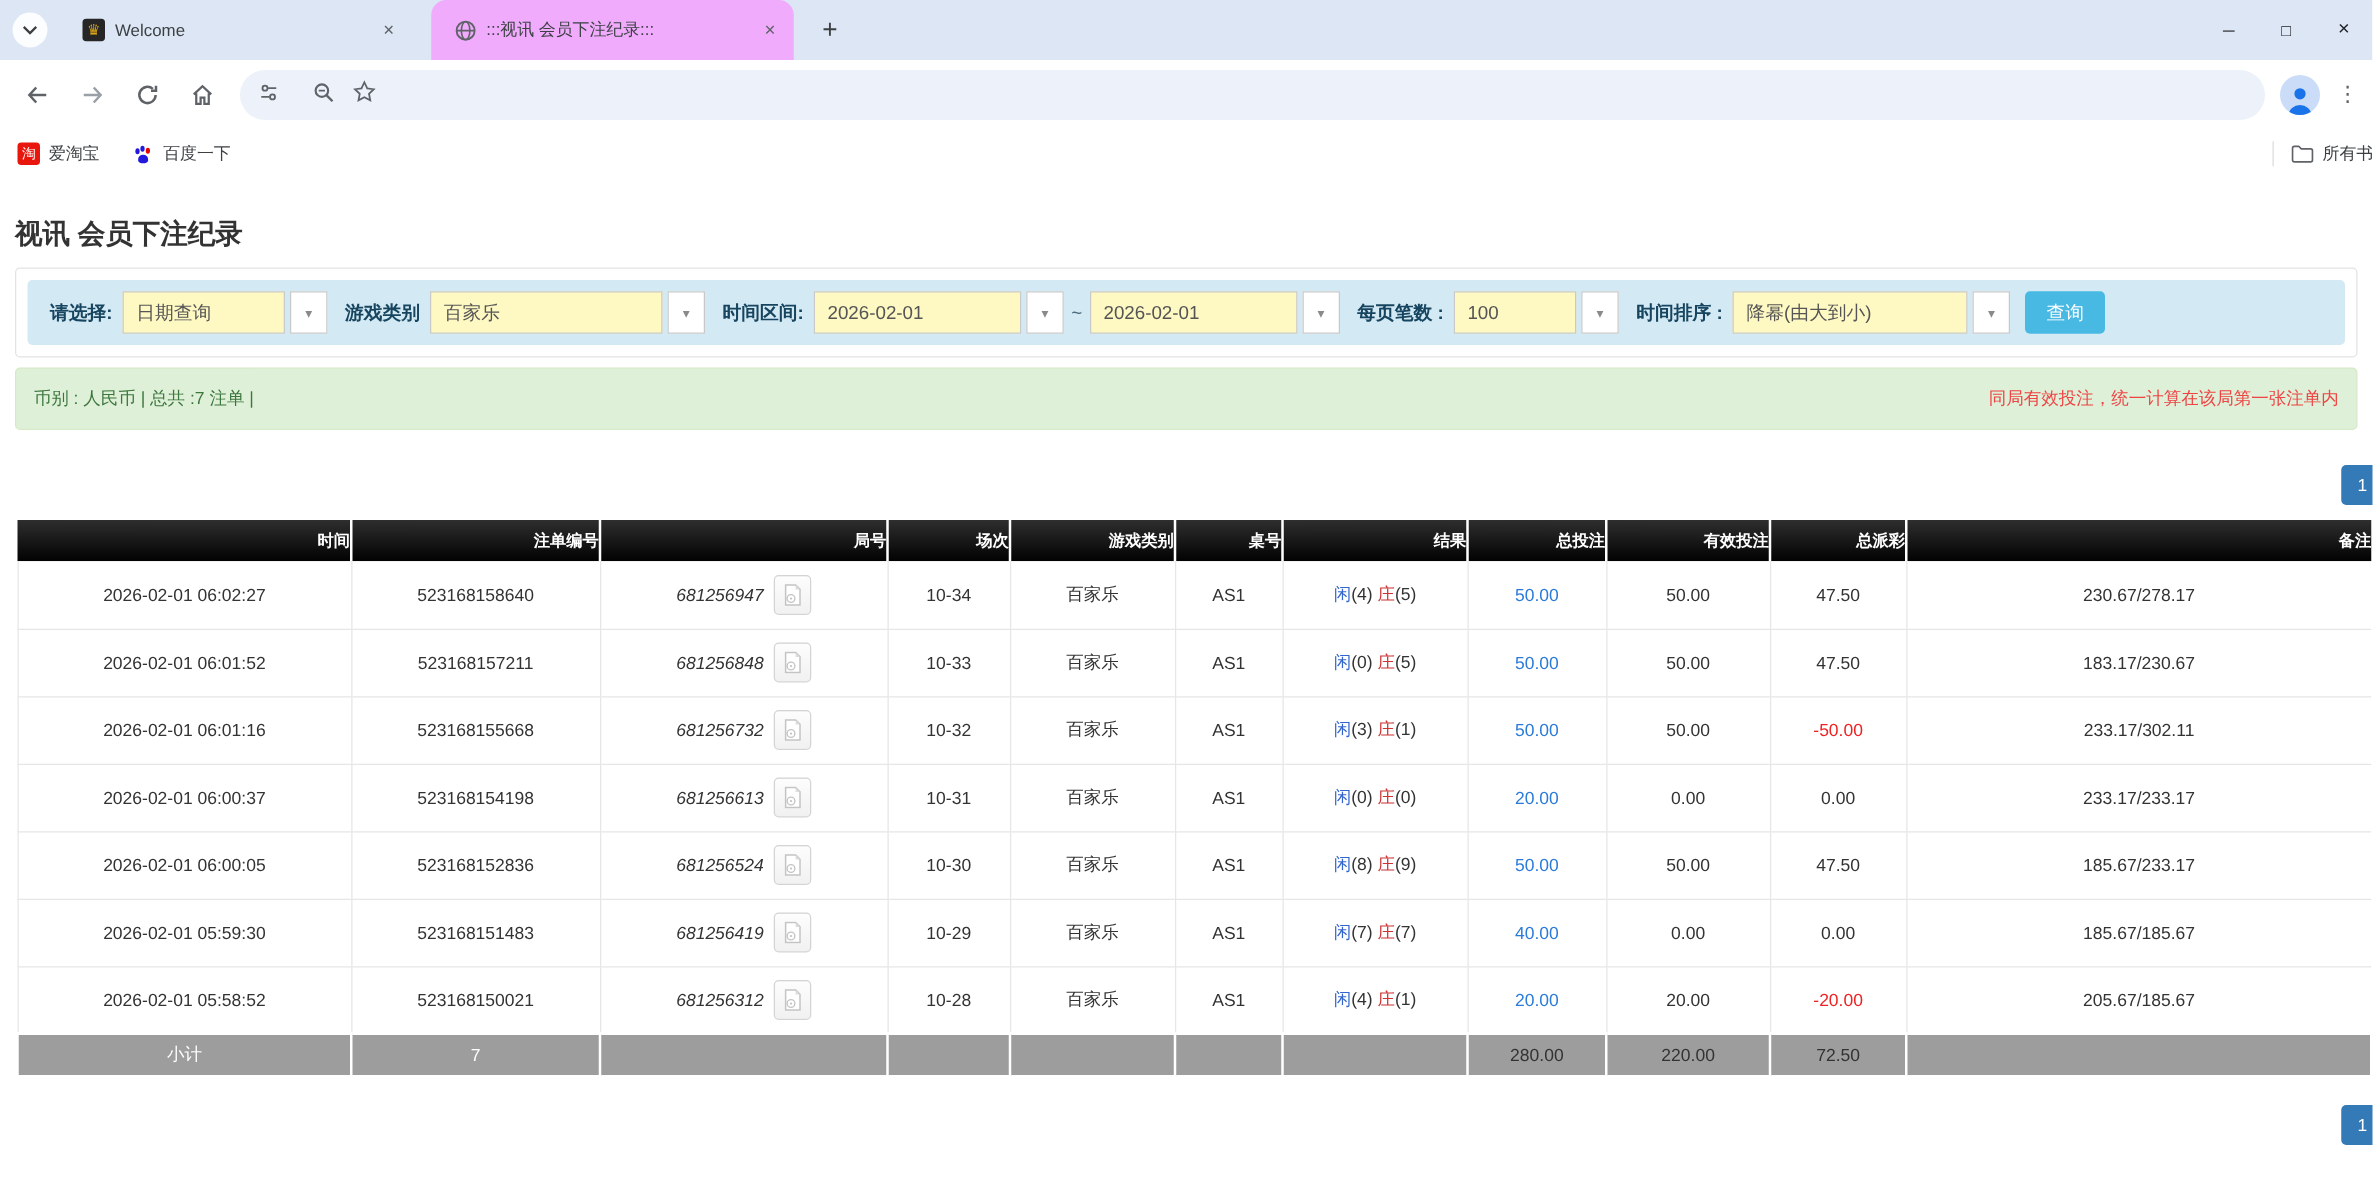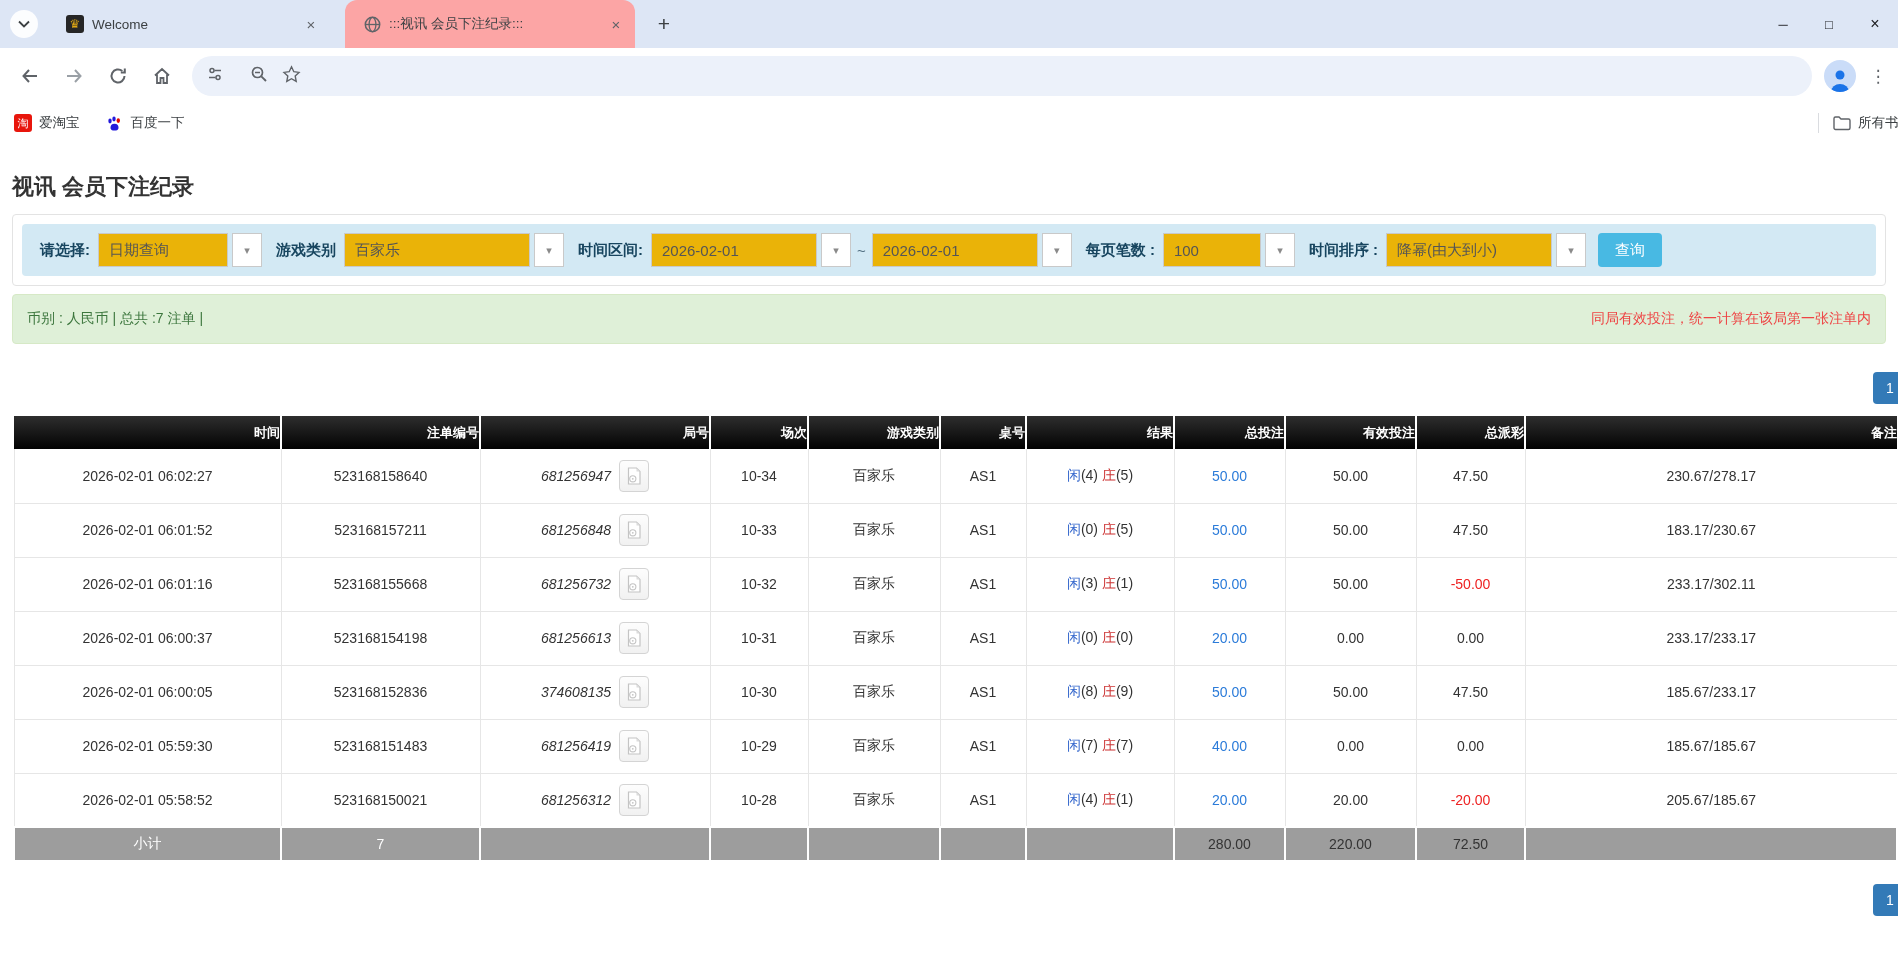--- a/index.html
+++ b/index.html
@@ -6,21 +6,21 @@
   html,body { width:1898px; height:954px; overflow:hidden; background:#fff;
     font-family:"Liberation Sans","DejaVu Sans",sans-serif; }
 
   
   .tabstrip { position:relative; height:48px; background:#dde6f5; }
   .tab-search-btn { position:absolute; left:10px; top:10px; width:28px; height:28px;
     border-radius:14px; background:rgba(255,255,255,.9); display:flex; align-items:center;
     justify-content:center; color:#3c4043; }
   .tab { position:absolute; top:0; height:48px; display:flex; align-items:center; padding:0 10px; }
   .tab.inactive { left:48px; width:282px; }
-  .tab.active { left:345px; width:290px; background:#fca5a5; border-radius:12px 12px 0 0; }
+  .tab.active { left:345px; width:290px; background:#f0abfc; border-radius:12px 12px 0 0; }
   .favicon { width:18px; height:18px; margin:0 8px 0 8px; display:flex; align-items:center;
     justify-content:center; flex:0 0 auto; }
   .favicon.welcome { background:#262626; border-radius:3px; color:#e0a815; font-size:12px; line-height:1; }
   .tab-title { flex:1; font-size:13.5px; color:#3c4043; white-space:nowrap; overflow:hidden; }
   .tab-close { width:18px; height:18px; border-radius:9px; display:flex; align-items:center;
     justify-content:center; color:#5f6368; font-size:15px; flex:0 0 auto; }
   .newtab { position:absolute; left:650px; top:10px; width:28px; height:28px; display:flex;
     align-items:center; justify-content:center; font-size:21px; color:#3c4043; }
   .wincontrols { position:absolute; right:0; top:0; height:48px; display:flex; }
   .winbtn { width:46px; height:48px; display:flex; align-items:center; justify-content:center;
@@ -52,21 +52,21 @@
   .bm-right .bm-label { white-space:nowrap; }
 
   
   .page-title { margin:30px 0 12px 12px; font-size:22px; font-weight:600; color:#333; }
 
   .filter-panel { margin:0 12px; border:1px solid #e3e3e3; border-radius:4px; padding:9px; }
   .filter-bar { background:#d3e9f4; border-radius:4px; height:52px; display:flex;
     align-items:center; padding:0 14px; }
   .f-label { font-size:15px; font-weight:bold; color:#17455f; margin:0 8px 0 4px; white-space:nowrap; }
   .combo { display:flex; align-items:center; }
-  .combo-text { background:#eab308; border:1px solid #c9c9c9; height:34px; display:flex;
+  .combo-text { background:#fef9c3; border:1px solid #c9c9c9; height:34px; display:flex;
     align-items:center; padding:0 10px; font-size:15px; color:#555; }
   .combo-caret { width:30px; height:34px; background:#fff; border:1px solid #c9c9c9;
     margin-left:4px; display:flex; align-items:center; justify-content:center;
     color:#8a8a8a; font-size:11px; }
   .tilde { color:#4d6b7d; margin:0 6px; font-size:15px; }
   .search-btn { margin-left:12px; background:#48b9e3; color:#fff; border:none; border-radius:4px;
     height:34px; padding:0 17px; font-size:15px; }
 
   .infobar { margin:8px 12px 0 12px; background:#dff0d8; border:1px solid #d6e9c6; border-radius:4px;
     height:50px; display:flex; align-items:center; justify-content:space-between; padding:0 14px; }
@@ -244,21 +244,21 @@
         <span class="combo-text" style="width:166px">2026-02-01</span>
         <span class="combo-caret">▾</span>
       </span>
       <span class="f-label" style="margin-left:14px">每页笔数 :</span>
       <span class="combo">
         <span class="combo-text" style="width:98px">100</span>
         <span class="combo-caret">▾</span>
       </span>
       <span class="f-label" style="margin-left:14px">时间排序 :</span>
       <span class="combo">
-        <span class="combo-text" style="width:166px">降幂(由大到小)</span>
+        <span class="combo-text" style="width:188px">降幂(由大到小)</span>
         <span class="combo-caret">▾</span>
       </span>
       <button class="search-btn">查询</button>
     </div>
   </div>
 
   <div class="infobar">
     <span class="info-left">币别 : 人民币 | 总共 :7 注单 |</span>
     <span class="info-right">同局有效投注，统一计算在该局第一张注单内</span>
   </div>
@@ -373,21 +373,21 @@
           <td>AS1</td>
           <td><span class="player">闲</span><span class="cnt">(0)</span> <span class="banker">庄</span><span class="cnt">(0)</span></td>
           <td><span class="betlink">20.00</span></td>
           <td>0.00</td>
           <td><span class="">0.00</span></td>
           <td>233.17/233.17</td>
         </tr>
         <tr>
           <td>2026-02-01 06:00:05</td>
           <td>523168152836</td>
-          <td><span class="round-id">374608135</span><span class="video-btn">
+          <td><span class="round-id">681256524</span><span class="video-btn">
               <svg width="16" height="18" viewBox="0 0 16 18">
                 <path d="M2.5 1 h8 l3.5 3.5 V17 H2.5 Z" fill="#fff" stroke="#c4c4c4" stroke-width="1.2"></path>
                 <path d="M10.5 1 L14 4.5 H10.5 Z" fill="#dcdcdc"></path>
                 <circle cx="6.8" cy="11.8" r="3.1" fill="none" stroke="#c4c4c4" stroke-width="1.1"></circle>
                 <circle cx="6.8" cy="11.8" r="0.9" fill="#c4c4c4"></circle>
               </svg>
             </span></td>
           <td>10-30</td>
           <td>百家乐</td>
           <td>AS1</td>

